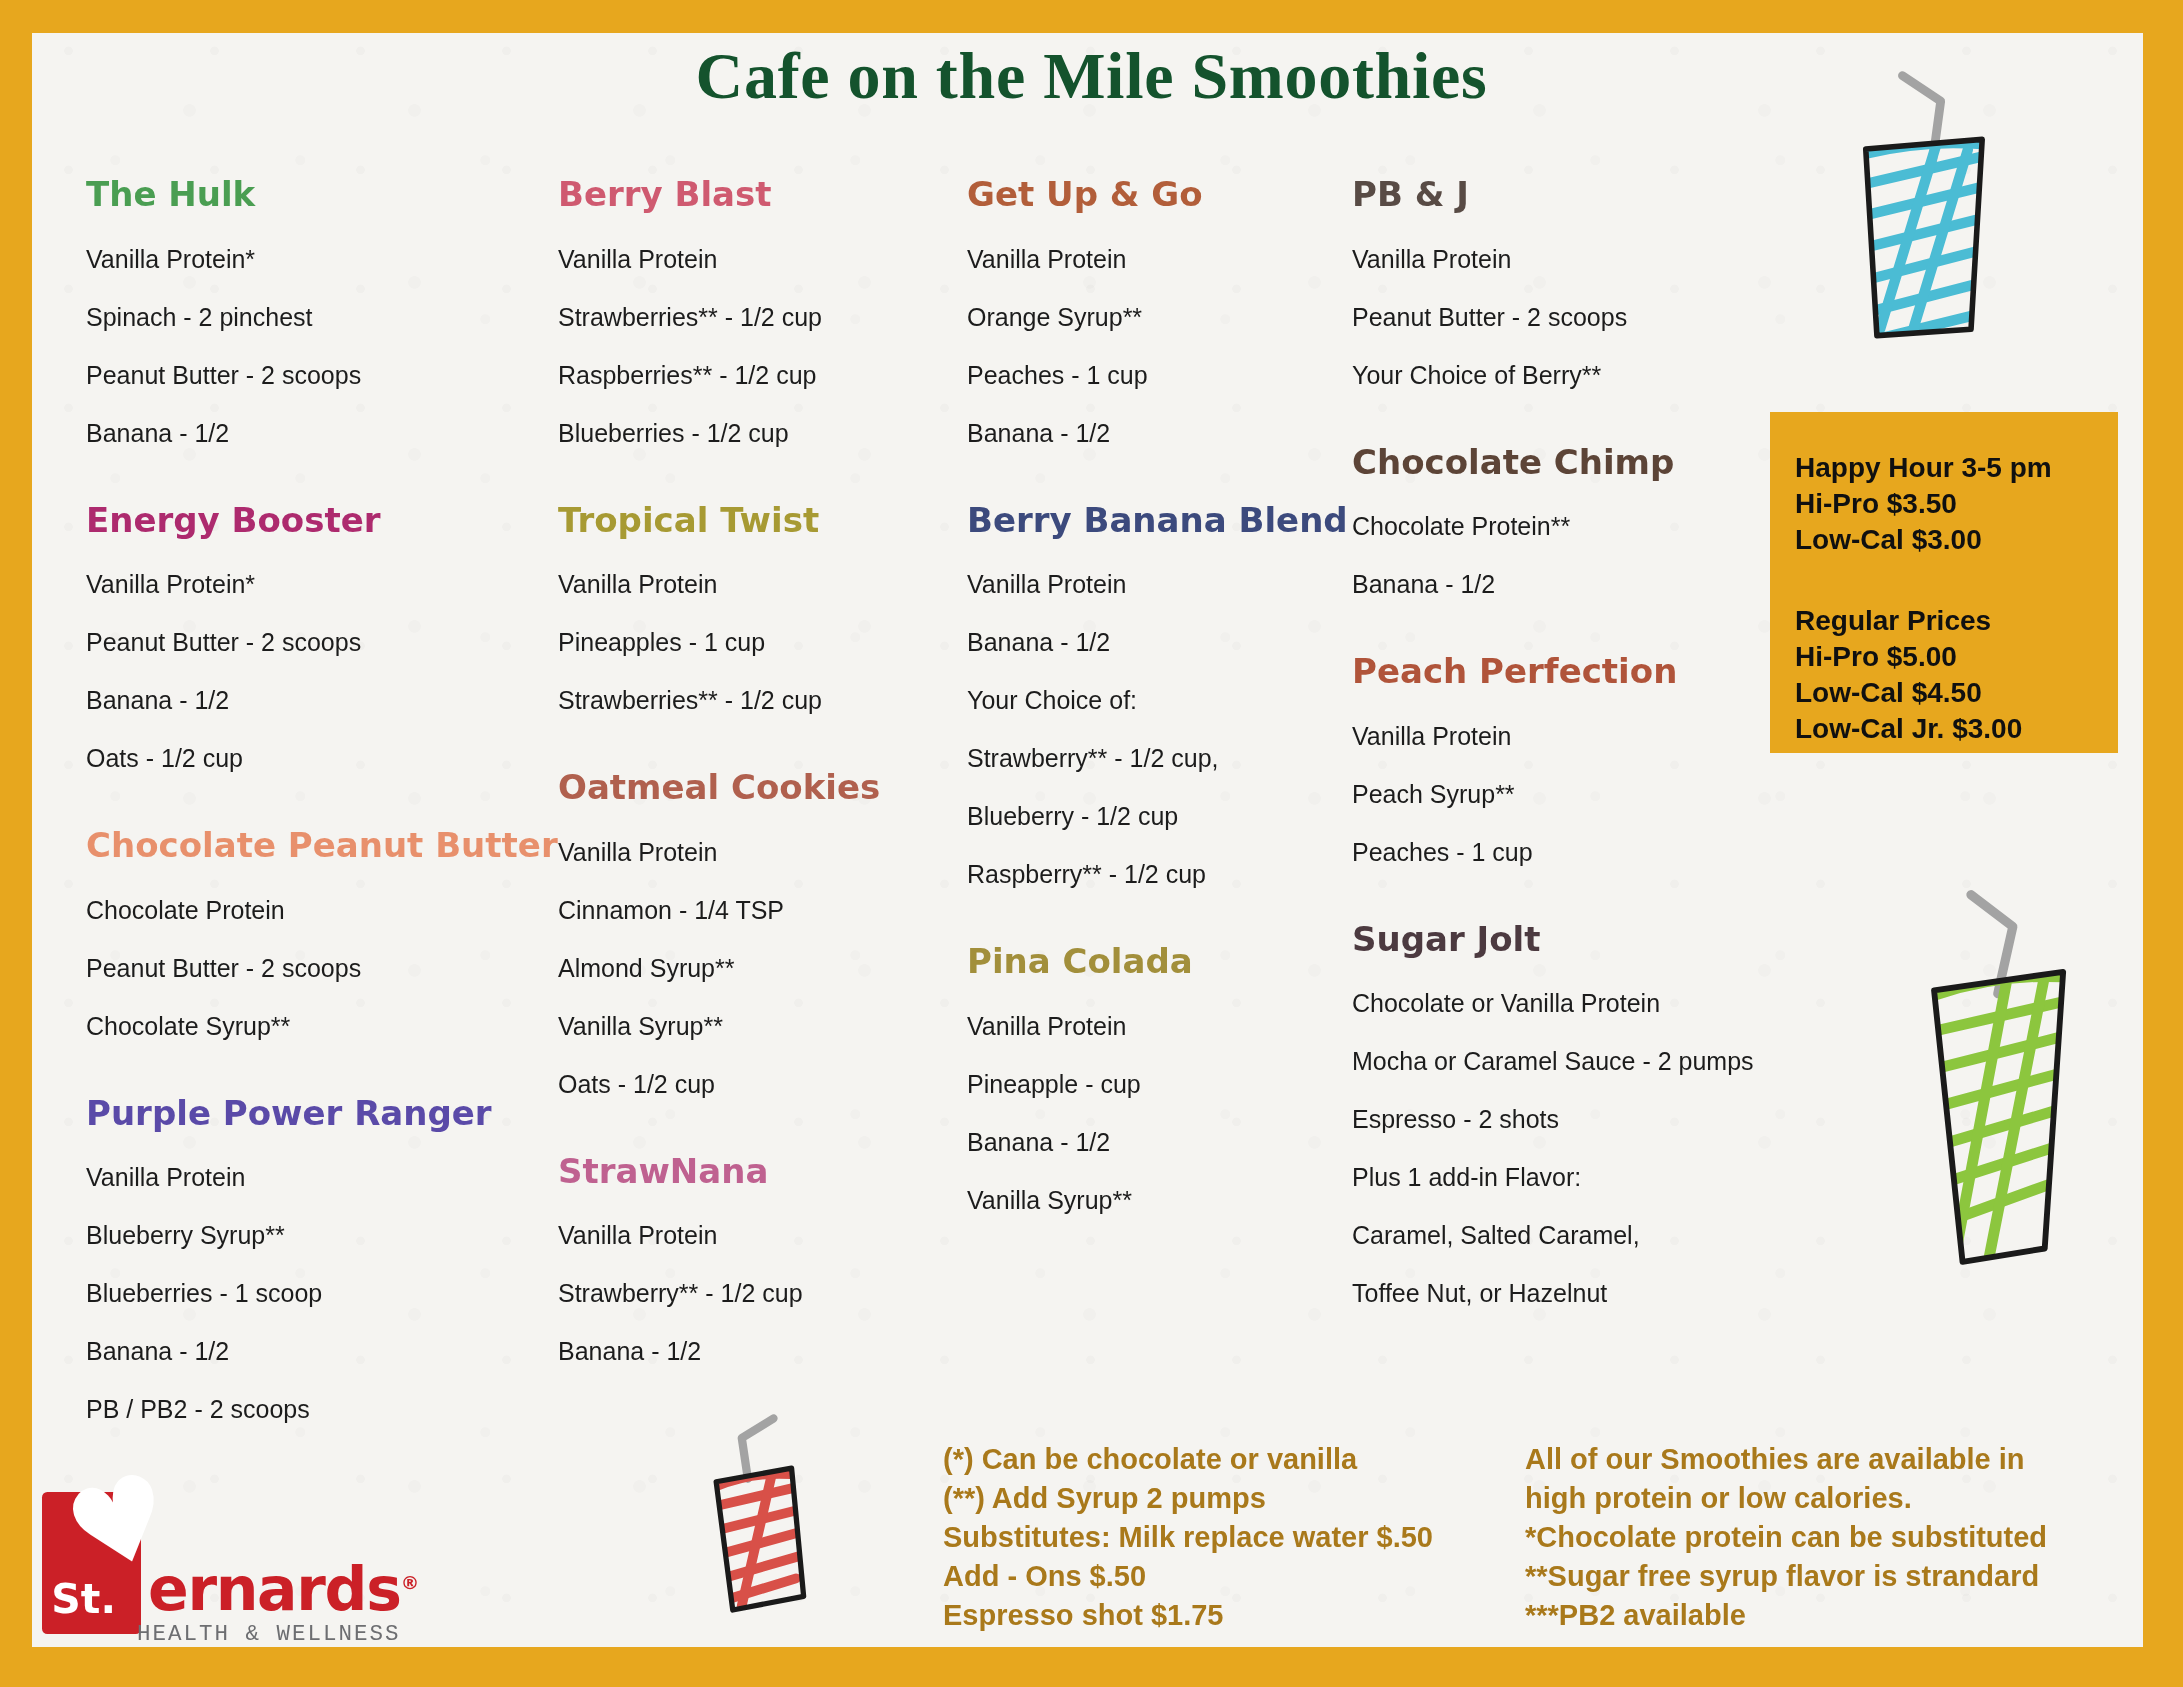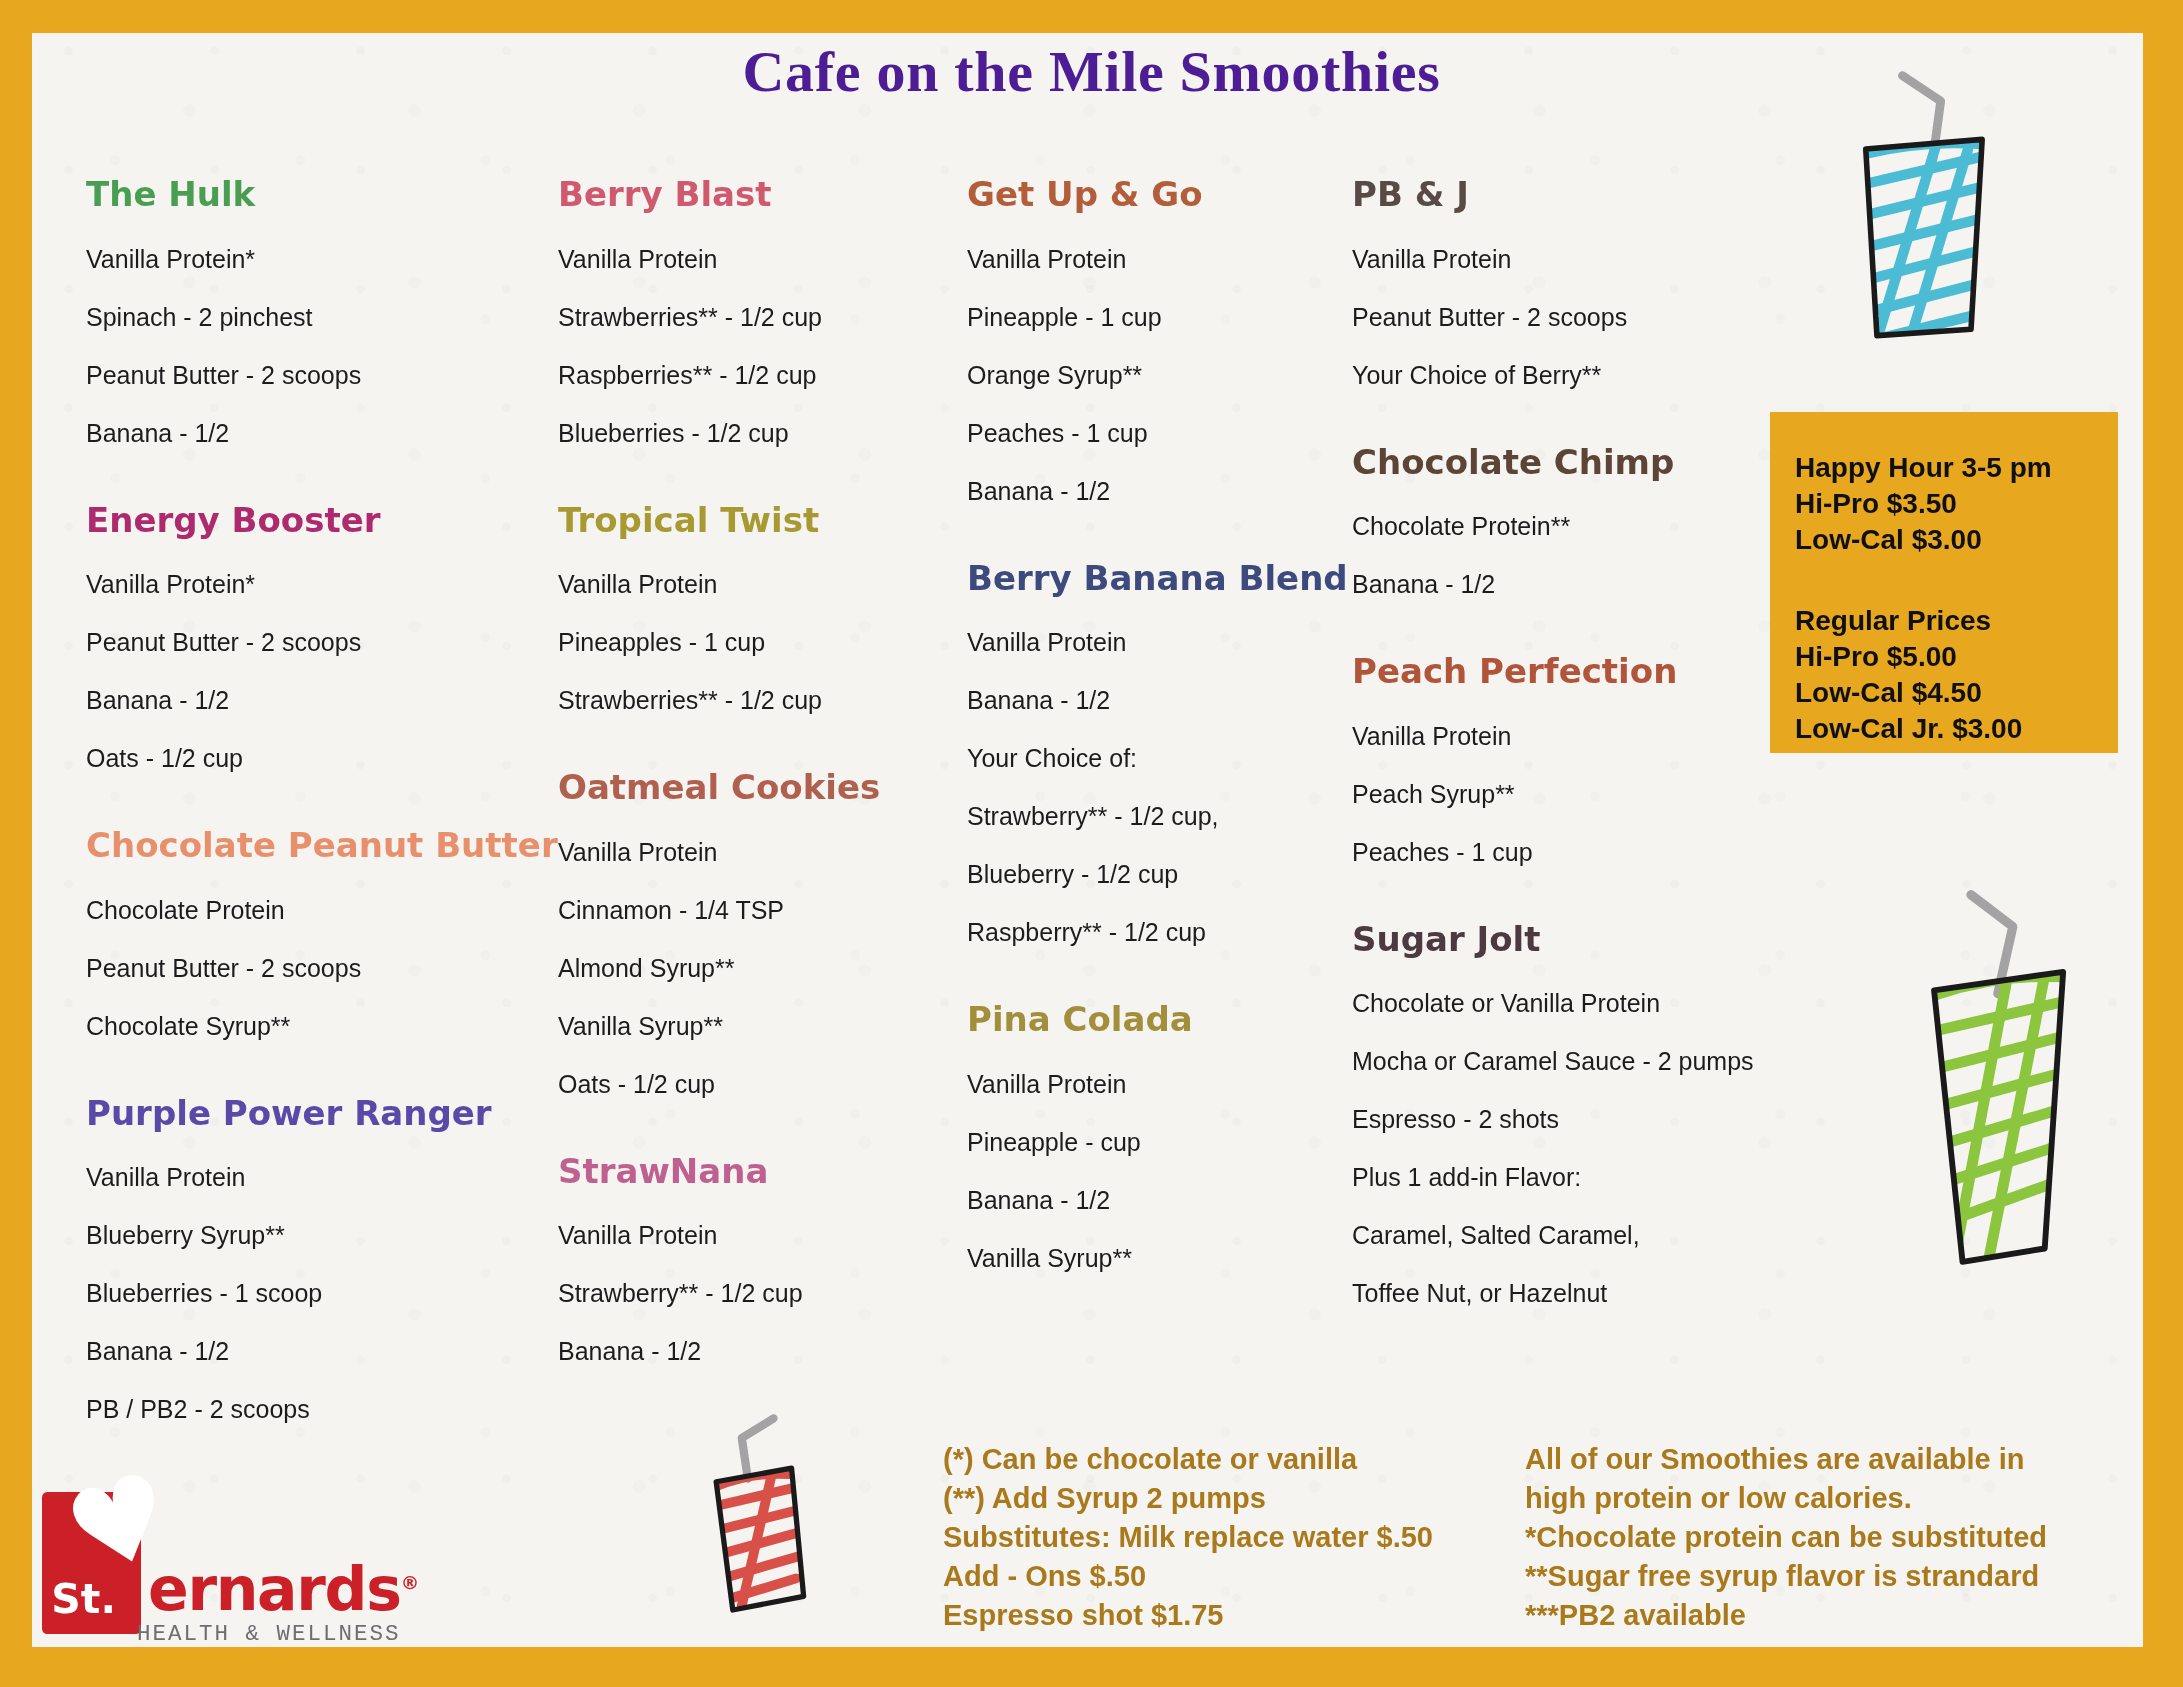--- a/index.html
+++ b/index.html
@@ -19,22 +19,22 @@
     position:absolute;left:32px;top:33px;right:40px;bottom:40px;
     background-color:var(--paper);
     background-image:
       radial-gradient(circle at 25% 15%, rgba(0,0,0,0.020) 0, rgba(0,0,0,0.020) 4px, transparent 4.6px),
       radial-gradient(circle at 70% 45%, rgba(0,0,0,0.016) 0, rgba(0,0,0,0.016) 6px, transparent 6.6px),
       radial-gradient(circle at 45% 80%, rgba(0,0,0,0.016) 0, rgba(0,0,0,0.016) 4.6px, transparent 5.3px);
     background-size:146px 119px, 225px 172px, 185px 159px;
   }
   .title{
     position:absolute;left:0;top:38px;width:100%;text-align:center;
-    font-family:"Liberation Serif",serif;font-weight:bold;font-size:58px;
-    color:#4c1d95;letter-spacing:0.7px;
+    font-family:"Liberation Serif",serif;font-weight:bold;font-size:66px;
+    color:#14532d;letter-spacing:0.7px;
   }
   .col{position:absolute;top:173px;}
   .col-1{left:86px;width:437px;}
   .col-2{left:558px;width:410px;}
   .col-3{left:967px;width:384px;}
   .col-4{left:1352px;width:417px;}
   .sec{margin:0 0 37px 0;}
   .sec-title{
     font-family:"DejaVu Sans",sans-serif;
     font-size:34px;font-weight:bold;line-height:42px;margin:0 0 14.6px 0;white-space:nowrap;
@@ -146,21 +146,20 @@
       <div class="sec-title" style="color: rgb(191, 97, 144);">StrawNana</div>
       <div class="item">Vanilla Protein</div>
       <div class="item">Strawberry** - 1/2 cup</div>
       <div class="item">Banana - 1/2</div>
     </div>
   </div>
 <div class="col col-3">
     <div class="sec">
       <div class="sec-title" style="color: rgb(178, 94, 58);">Get Up &amp; Go</div>
       <div class="item">Vanilla Protein</div>
-      <div class="item">Pineapple - 1 cup</div>
       <div class="item">Orange Syrup**</div>
       <div class="item">Peaches - 1 cup</div>
       <div class="item">Banana - 1/2</div>
     </div>
     <div class="sec">
       <div class="sec-title" style="color: rgb(60, 74, 125);">Berry Banana Blend</div>
       <div class="item">Vanilla Protein</div>
       <div class="item">Banana - 1/2</div>
       <div class="item">Your Choice of:</div>
       <div class="item">Strawberry** - 1/2 cup,</div>

